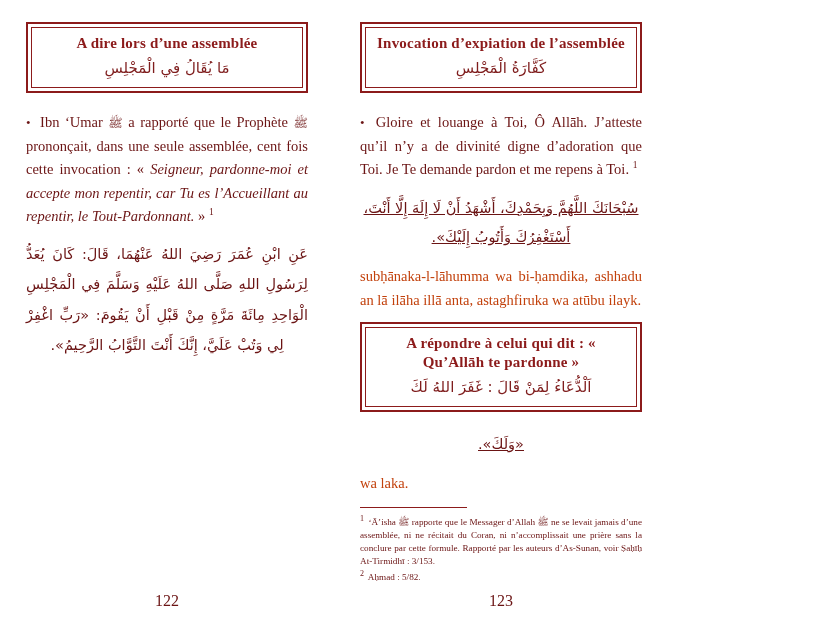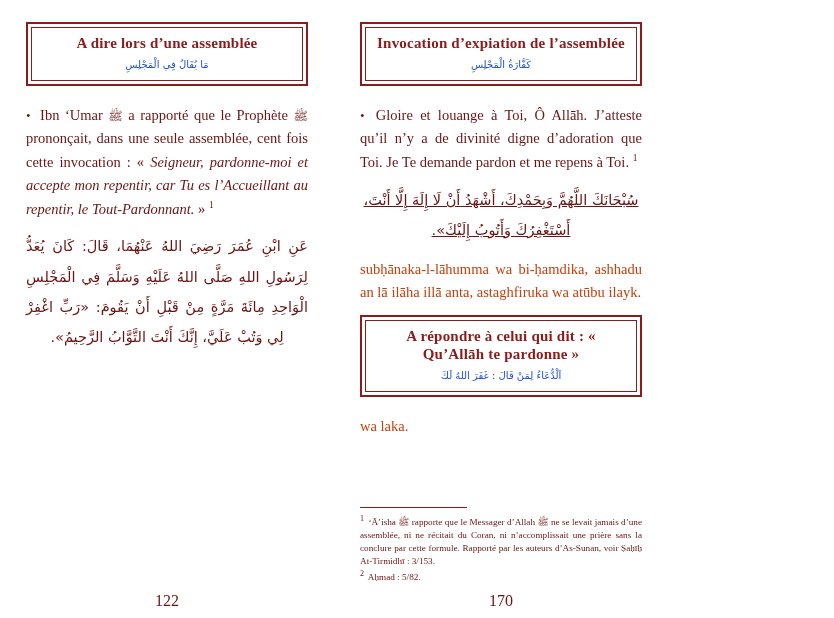--- a/index.html
+++ b/index.html
@@ -37,22 +37,22 @@
     text-align: center;
   }
   .title-fr {
     font-size: 15px;
     font-weight: bold;
     color: #8c1b1b;
     letter-spacing: 0.2px;
     line-height: 1.25;
   }
   .title-ar {
-    font-size: 10px;
-    color: #1d4ed8;
+    font-size: 15px;
+    color: #7f1d1d;
     direction: rtl;
     margin-top: 4px;
     font-family: "DejaVu Sans", sans-serif;
     line-height: 1.5;
   }
 
   
   .para {
     font-size: 14.5px;
     line-height: 1.62;
@@ -183,31 +183,32 @@
     <p class="translit">subḥānaka-l-lāhumma wa bi-ḥamdika, ashhadu an lā ilāha illā anta, astaghfiruka wa atūbu ilayk.</p>
 
     <div class="title-box" style="margin-top:8px;">
       <div class="title-box-inner">
         <div class="title-fr">A répondre à celui qui dit : « Qu’Allāh te pardonne »</div>
         <div class="title-ar">اَلْدُّعَاءُ لِمَنْ قَالَ : غَفَرَ اللهُ لَكَ</div>
       </div>
     </div>
 
 
+    <div class="arabic" style="text-align:center;">«وَلَكَ».</div>
 
     <p class="translit">wa laka.</p>
 
     <div class="footnote-area" style="bottom:34px;">
       <hr class="footnote-rule">
       <p class="footnote">
         <span class="fn-num">1</span>
         <span>‘Ā’isha ﷺ rapporte que le Messager d’Allah ﷺ ne se levait jamais d’une assemblée, ni ne récitait du Coran, ni n’accomplissait une prière sans la conclure par cette formule. Rapporté par les auteurs d’As-Sunan, voir Ṣaḥīḥ At-Tirmidhī : 3/153.</span>
       </p>
       <p class="footnote">
         <span class="fn-num">2</span>
         <span>Aḥmad : 5/82.</span>
       </p>
     </div>
 
-    <div class="page-number">170</div>
+    <div class="page-number">123</div>
   </div>
 
 </div>
 
 </body></html>

